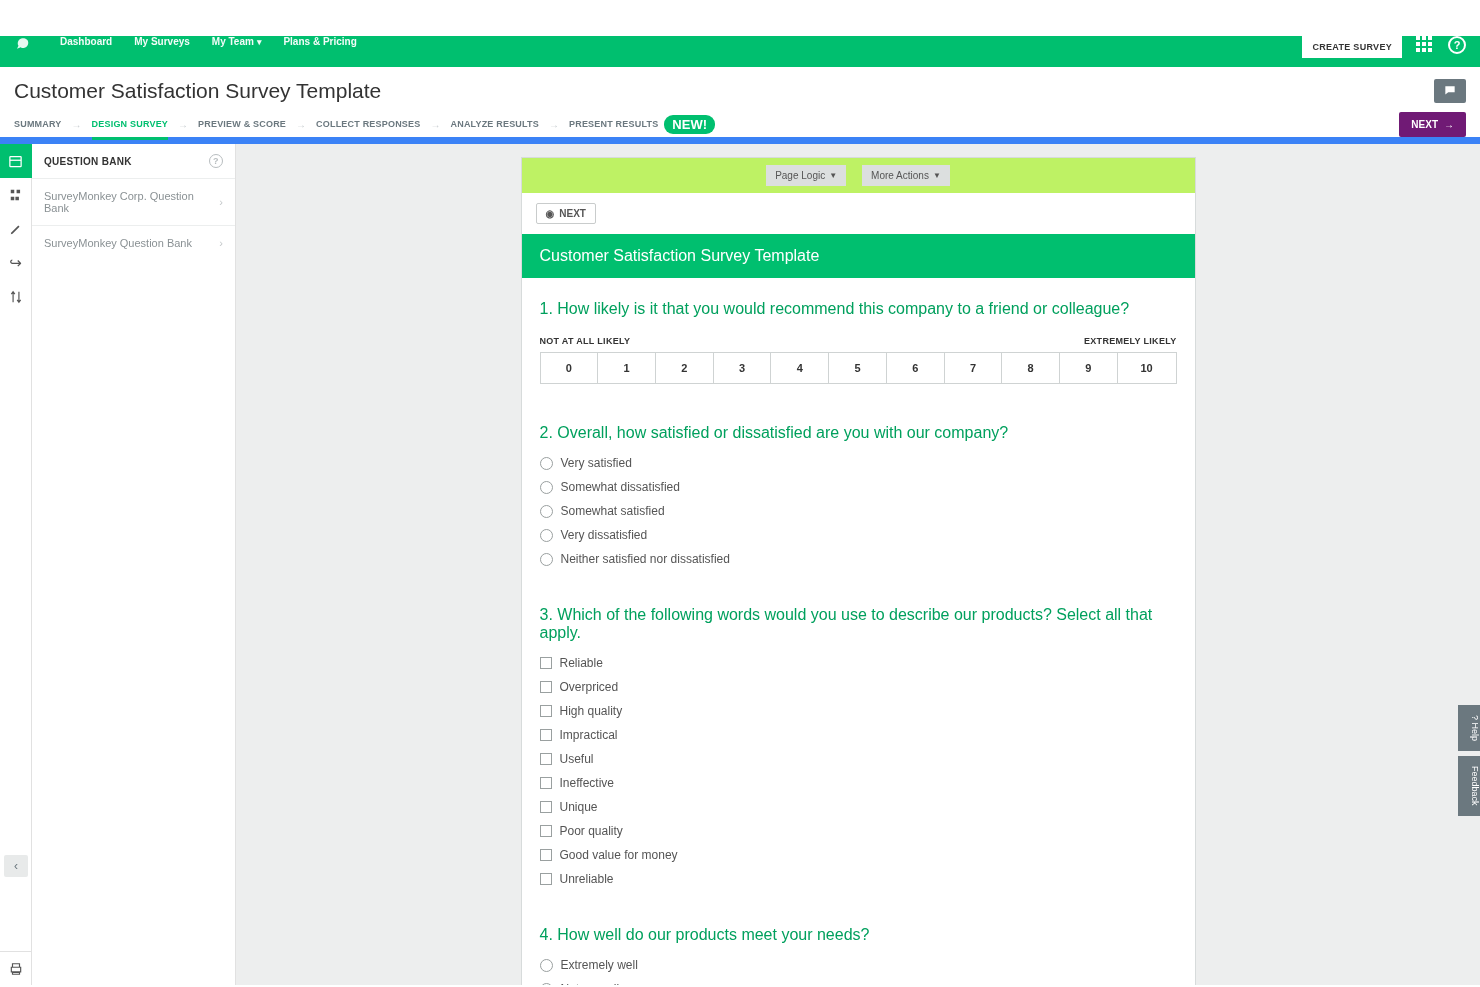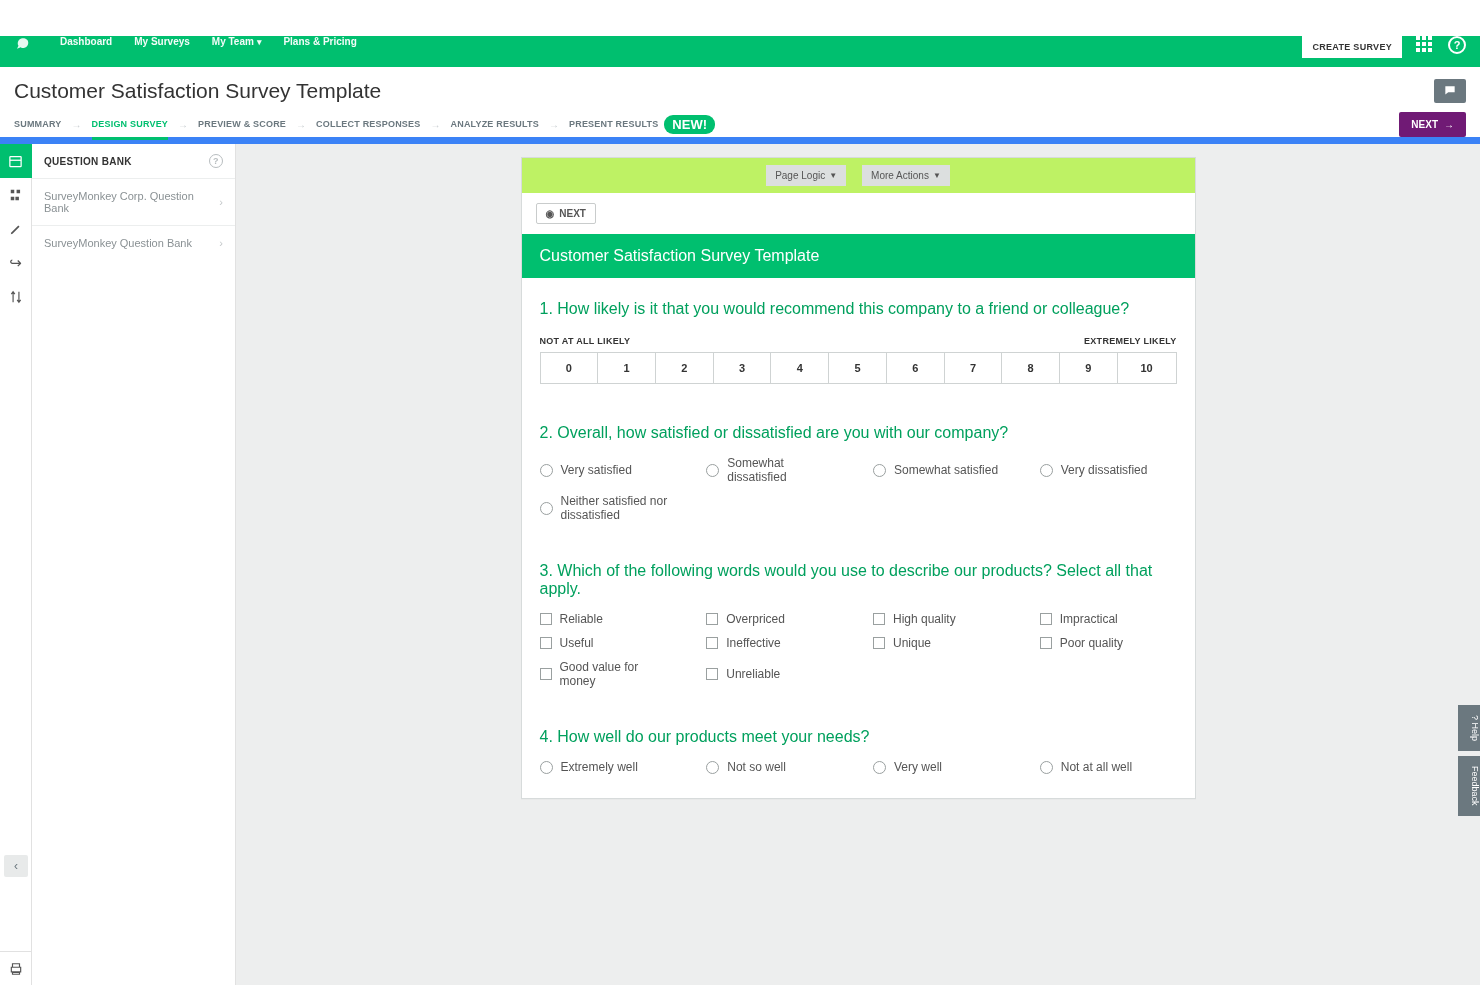--- a/index.html
+++ b/index.html
@@ -62,21 +62,21 @@
 .survey-title-bar{ background:#00bf6f; color:#fff; padding:13px 18px; font-size:16px;}
 .survey-body{ padding: 22px 18px 24px 18px;}
 
 .q{ margin-bottom:40px;}
 .q .qtitle{ color:#00a05d; font-size:16px;}
 .nps-labels{ display:flex; justify-content:space-between; font-size:9px; font-weight:700; color:#333; margin-top:18px; letter-spacing:.3px;}
 .nps-grid{ display:grid; grid-template-columns:repeat(11,1fr); margin-top:6px; border:1px solid #cfd3d3;}
 .nps-grid .cell{ text-align:center; padding:9px 0; font-size:11px; font-weight:700; border-right:1px solid #cfd3d3; cursor:pointer; color:#333;}
 .nps-grid .cell:last-child{border-right:none;}
 
-.opts{ display:grid; grid-template-columns:1fr 1fr 1fr 1fr; column-gap:30px; row-gap:10px; margin-top:14px;}
+.opts{ display:grid; grid-template-columns:1fr; column-gap:30px; row-gap:10px; margin-top:14px;}
 .opt{ display:flex; align-items:center; gap:8px; font-size:12px; color:#555; cursor:pointer;}
 .radio{ width:13px;height:13px;border:1px solid #9aa0a0; border-radius:50%; flex:none;}
 .check{ width:12px;height:12px;border:1px solid #9aa0a0; flex:none;}
 
 
 .float-tab{ position:absolute; right:0; background:#6b787f;color:#fff; width:22px; padding:8px 0; font-size:9px; writing-mode:vertical-rl; text-align:center; cursor:pointer;}
 .float-tab.t1{ top:705px; height:46px;}
 .float-tab.t2{ top:756px; height:60px;}
 
 

